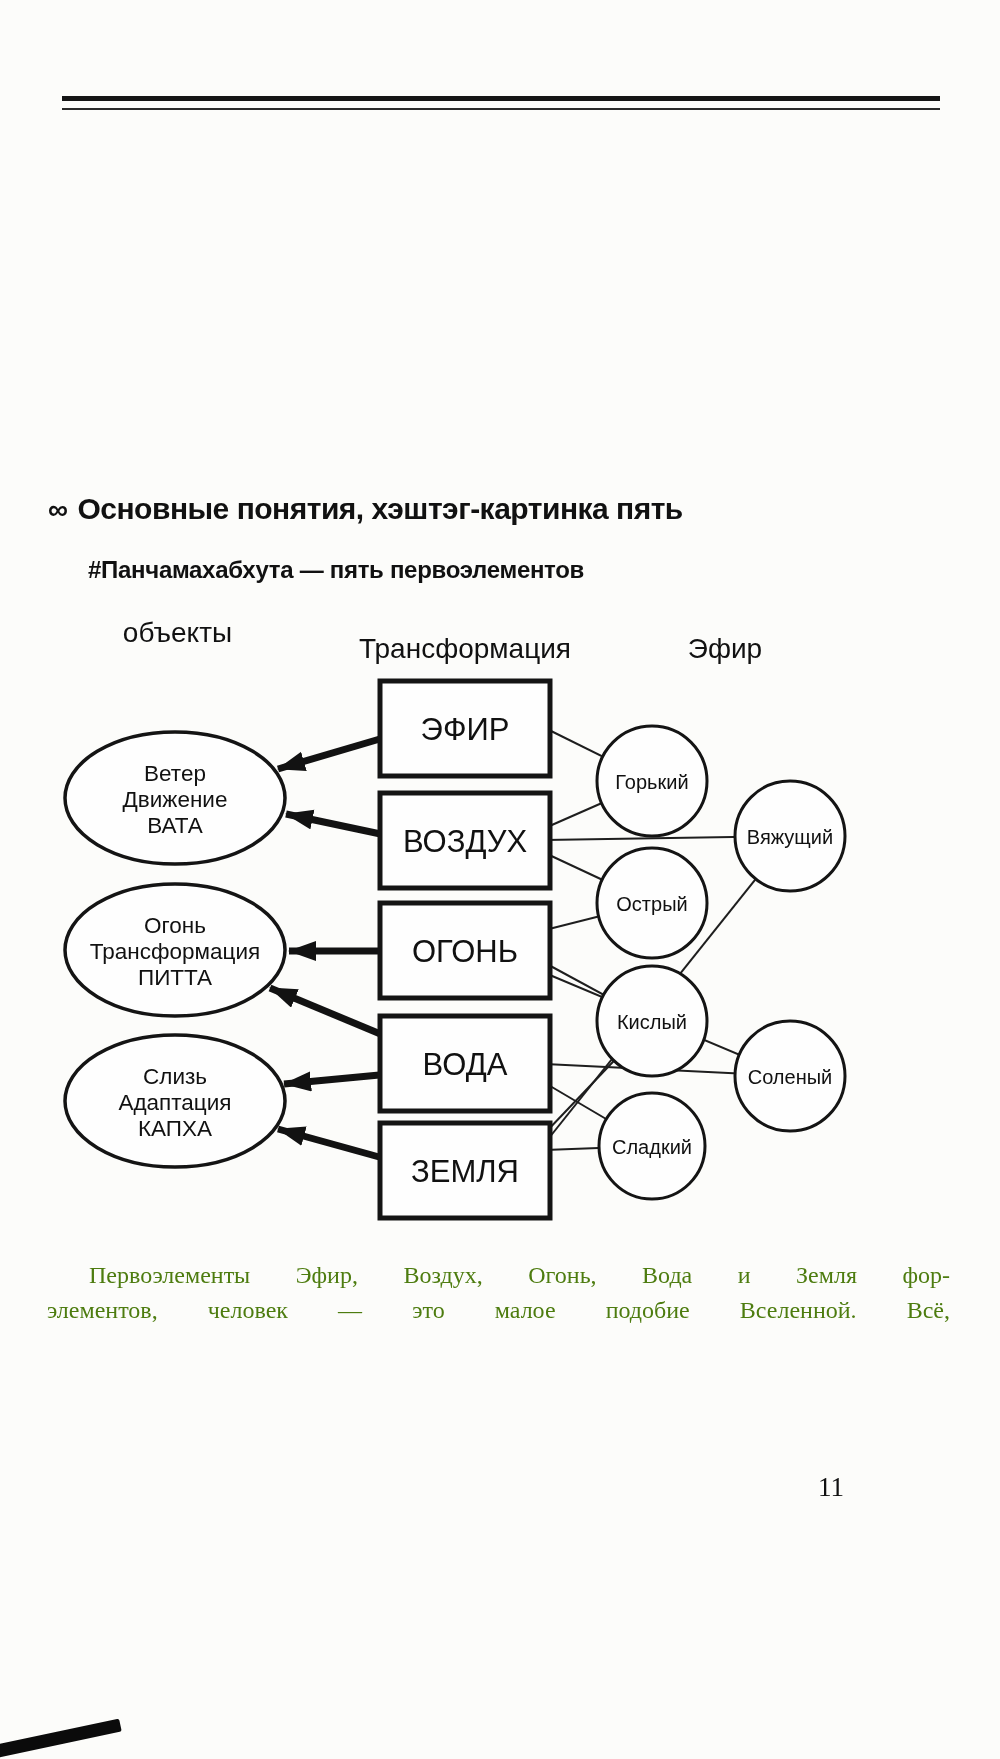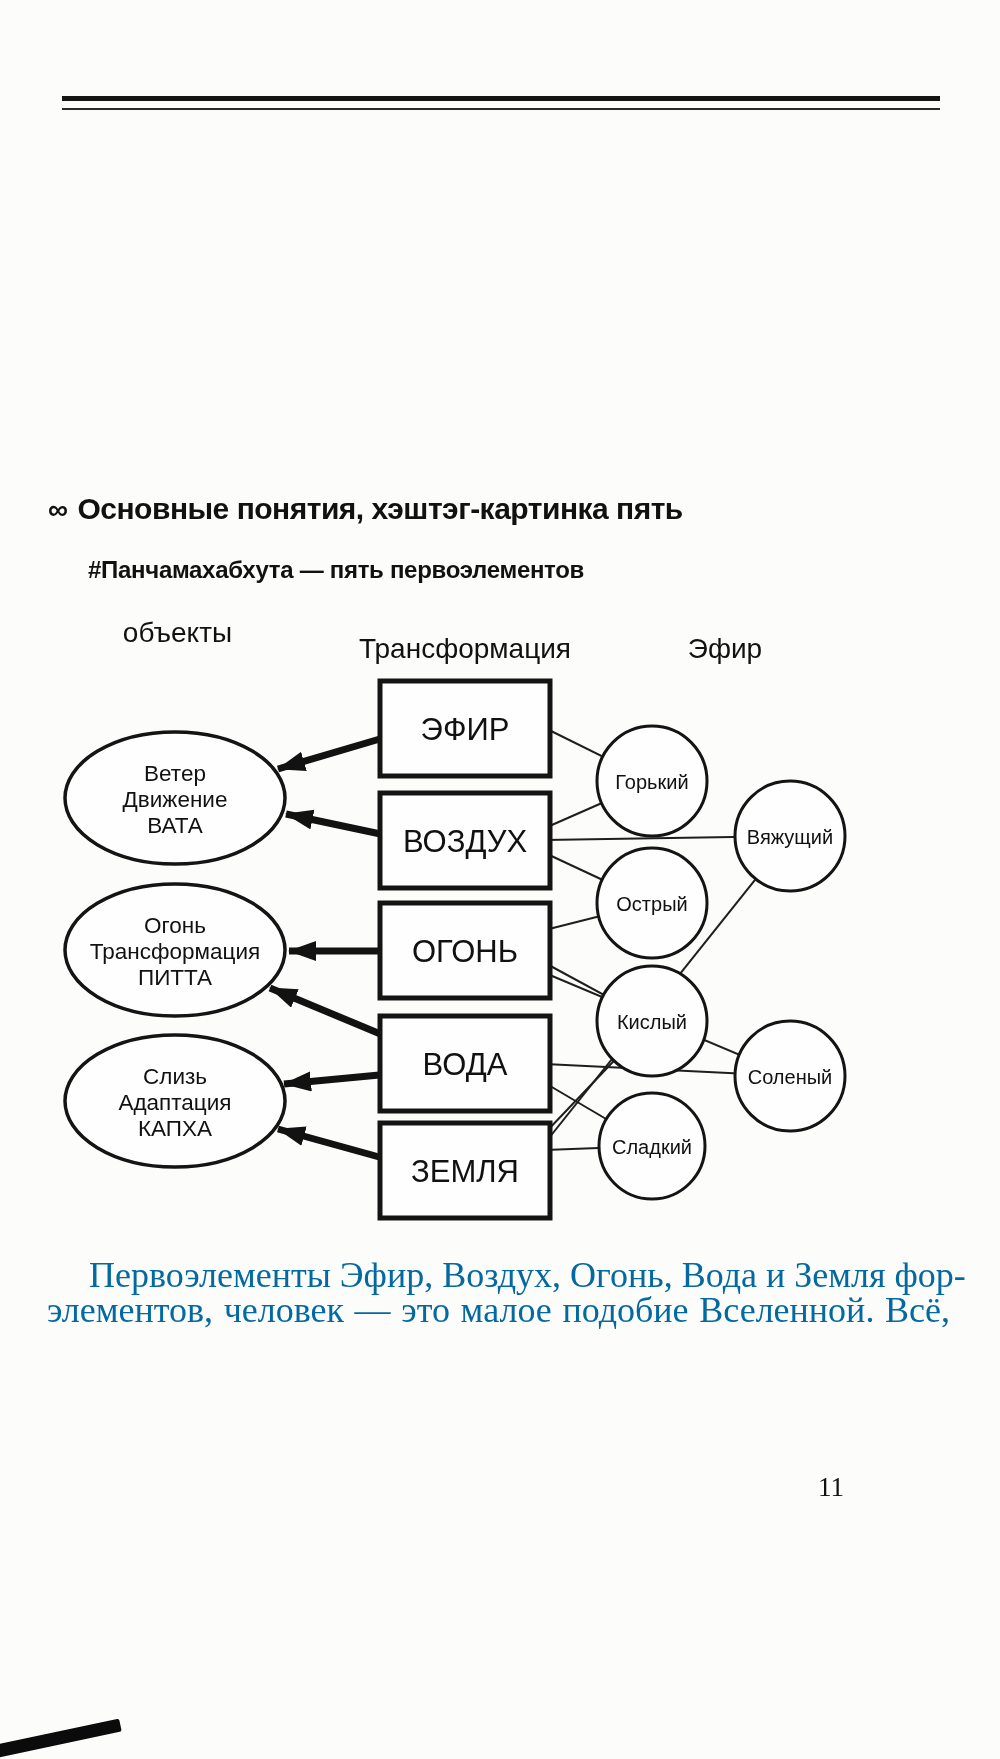--- a/index.html
+++ b/index.html
@@ -40,21 +40,21 @@
   .shape   { fill:#fefefe; stroke:#141414; }
   .rectbox { stroke-width:5px; }
   .oval    { stroke-width:3.5px; }
   .circ    { stroke-width:3px; }
   .thin    { stroke:#1e1e1e; stroke-width:2px; }
   .thick   { stroke:#121212; stroke-width:7px; }
 
   .body-text {
     position:absolute; left:47px; top:1258px; width:903px;
     font-family:"Liberation Serif", serif;
-    font-size:36px; line-height:35px; color:#0369a1;
+    font-size:24px; line-height:35px; color:#4d7c0f;
   }
   .pline { text-align:justify; text-align-last:justify; white-space:nowrap; }
   .pline.indent { padding-left:42px; }
 
   .page-number {
     position:absolute; left:818px; top:1472px;
     font-family:"Liberation Serif", serif; font-size:27px;
   }
   .scan-mark {
     position:absolute; left:-28px; top:1734px; width:150px; height:13px;

